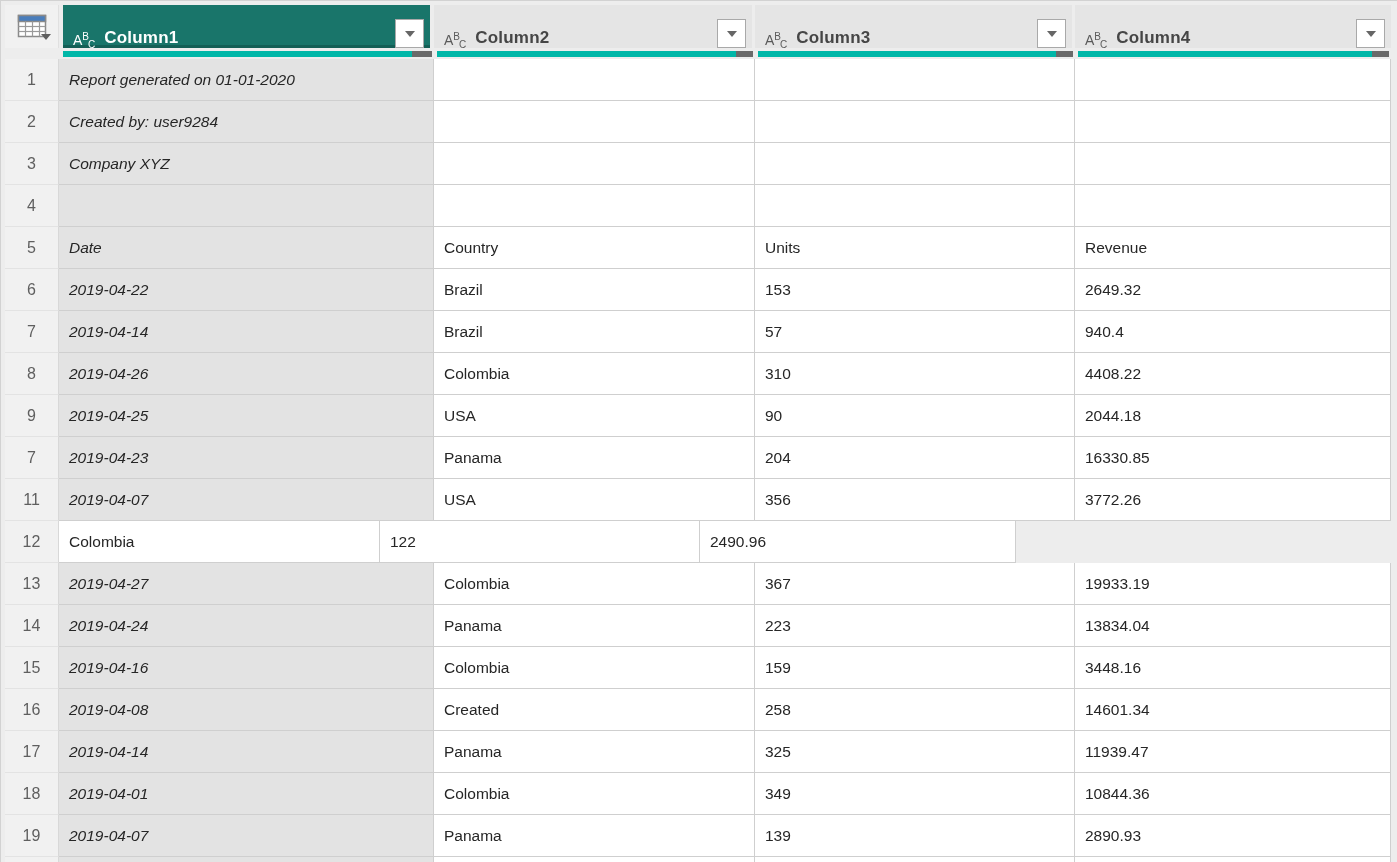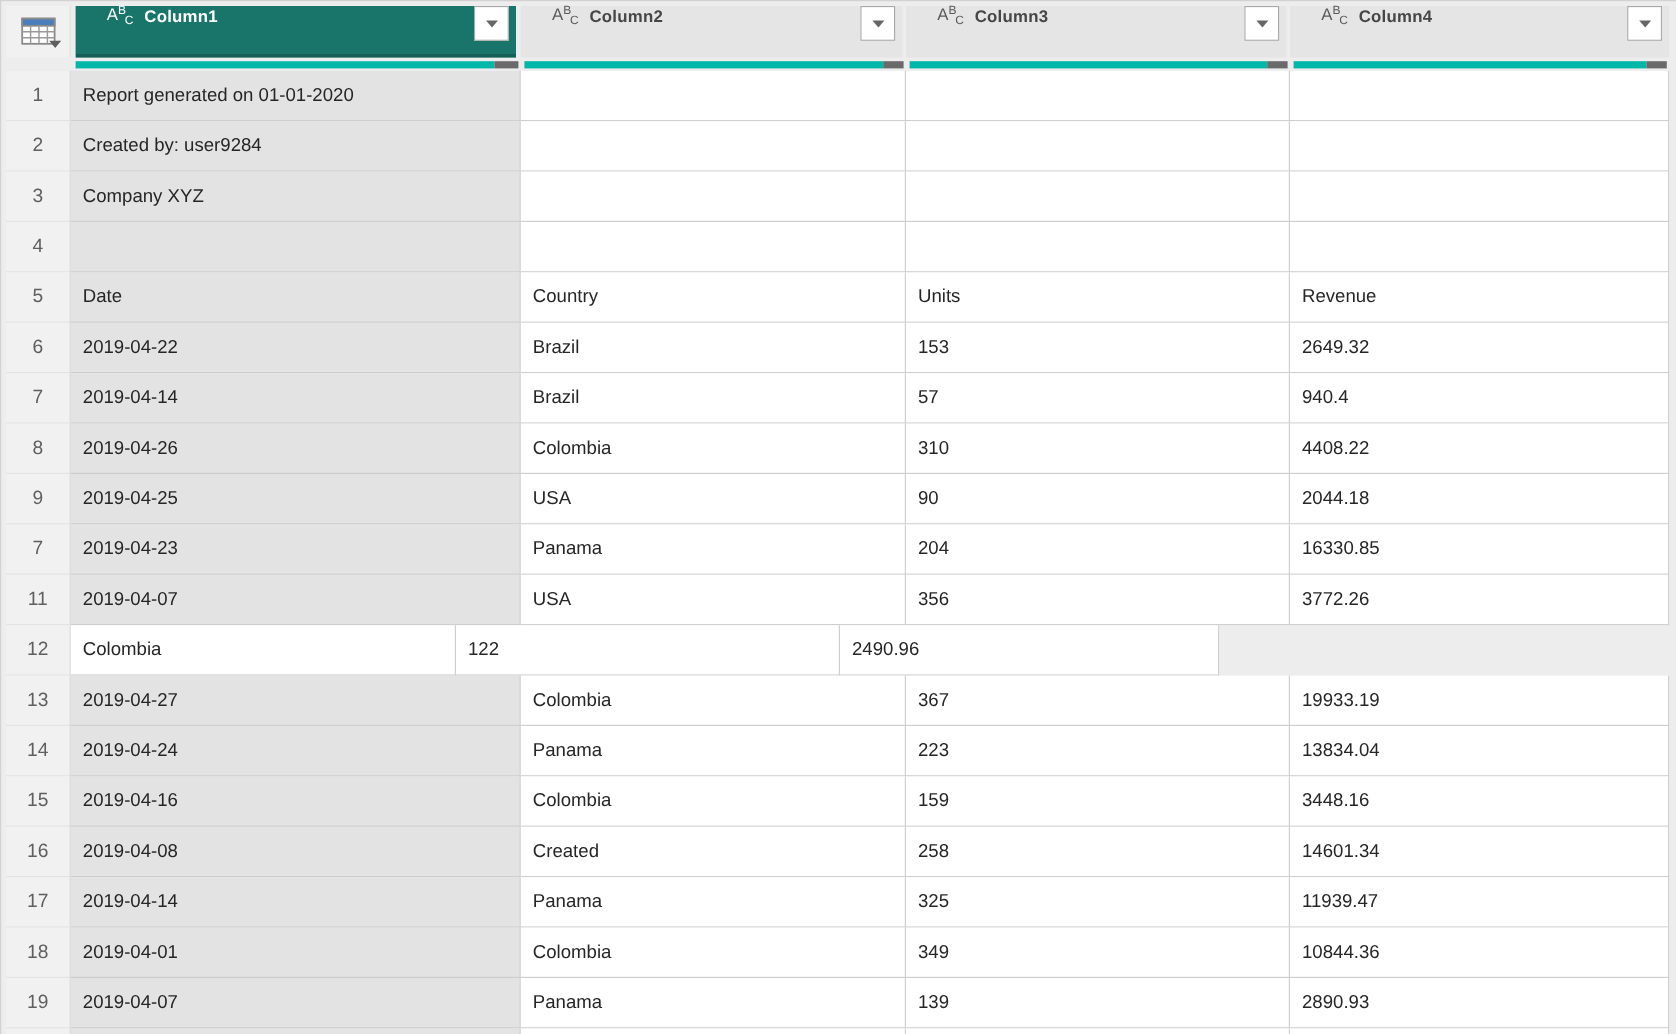--- a/index.html
+++ b/index.html
@@ -23,29 +23,29 @@
   }
   .pq{width:1397px;height:862px;padding:4px 0 0 4px;overflow:hidden;
       border-top:1px solid #D2D2D2;border-left:1px solid #D2D2D2;}
   
   .header-row{display:flex;height:43px;}
   .corner{width:var(--w-gutter);height:43px;background:#F1F1F1;
     display:flex;align-items:center;justify-content:center;position:relative;cursor:pointer;
     border-right:1px solid #E0E0E0;}
   .corner .tbl-caret{position:absolute;right:7px;bottom:8px;width:0;height:0;
     border-left:5px solid transparent;border-right:5px solid transparent;border-top:6px solid #5E5E5E;}
-  .hcell{height:43px;display:flex;align-items:flex-start;padding-left:26px;
+  .hcell{height:43px;display:flex;align-items:flex-end;padding-left:10px;
     background:var(--header-bg);color:#464646;}
   .hcell.h0{margin-left:4px;width:367px;margin-right:4px;
     background:var(--accent-dark-teal);color:#FFFFFF;
     box-shadow:inset 0 -3px 0 rgba(0,0,0,0.18);}
   .hcell.h1{width:318px;margin-right:3px;}
   .hcell.h2{width:317px;margin-right:3px;}
   .hcell.h3{width:316px;}
-  .hlabel{font-weight:bold;font-size:14px;margin-left:9px;letter-spacing:.2px;
+  .hlabel{font-weight:bold;font-size:17px;margin-left:9px;letter-spacing:.2px;
     flex:1;white-space:nowrap;overflow:hidden;}
   
   .abc{display:inline-block;white-space:nowrap;line-height:1;user-select:none;}
   .abc .la{font-size:14px;}
   .abc .lb{font-size:10px;position:relative;top:-5px;}
   .abc .lc{font-size:10px;position:relative;top:3px;margin-left:-1px;}
   .hcell.h0 .abc{color:#FFFFFF;}
   .hcell .abc{color:#5A5A5A;}
   
   .filter-btn{width:29px;height:29px;margin-right:6px;background:#FFFFFF;
@@ -66,21 +66,21 @@
   .q-empty{width:var(--empty-pct);background:var(--quality-empty);}
   
   .grid-body{background:var(--page-bg);}
   .row{display:flex;height:42px;}
   .rownum{width:var(--w-gutter);background:var(--gutter-bg);
     border-right:1px solid #D8D8D8;border-bottom:1px solid #E3E3E3;
     color:#5F5F5F;font-size:16px;display:flex;align-items:center;justify-content:center;cursor:pointer;}
   .cell{border-right:1px solid var(--grid-border);border-bottom:1px solid var(--grid-border);
     background:#FFFFFF;font-size:15.5px;display:flex;align-items:center;
     padding-left:10px;white-space:nowrap;overflow:hidden;cursor:default;}
-  .cell.c0{width:var(--w-c0);background:var(--selected-cell-bg);}
+  .cell.c0{width:var(--w-c0);background:var(--selected-cell-bg);font-style:italic;}
   .cell.c1{width:var(--w-c1);}
   .cell.c2{width:var(--w-c2);}
   .cell.c3{width:var(--w-c3);}
   .row.partial{height:7px;}
   .row.partial .rownum,.row.partial .cell{border-bottom:none;}
   
   .tbl-icon{display:block;}
 </style>
 </head>
 <body>

